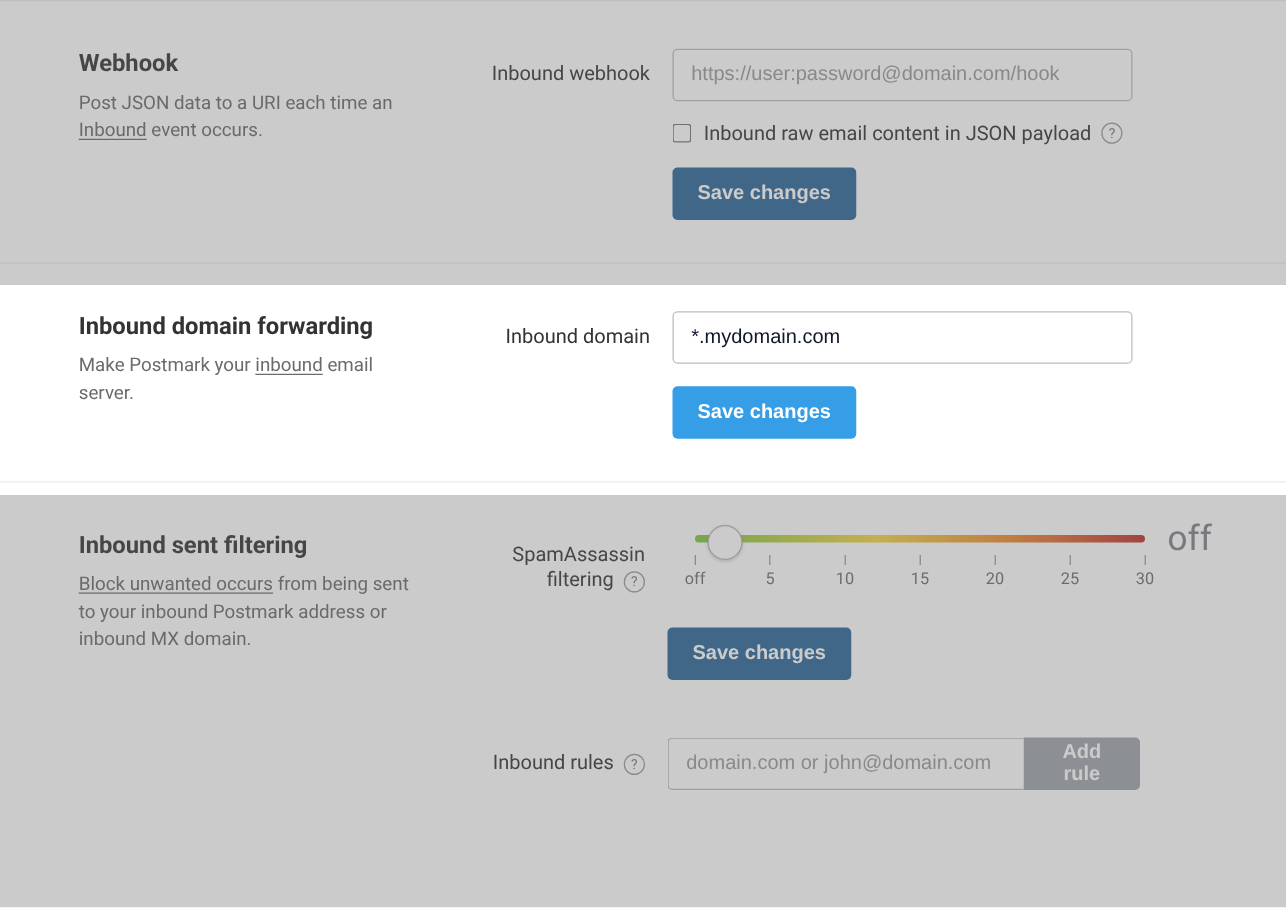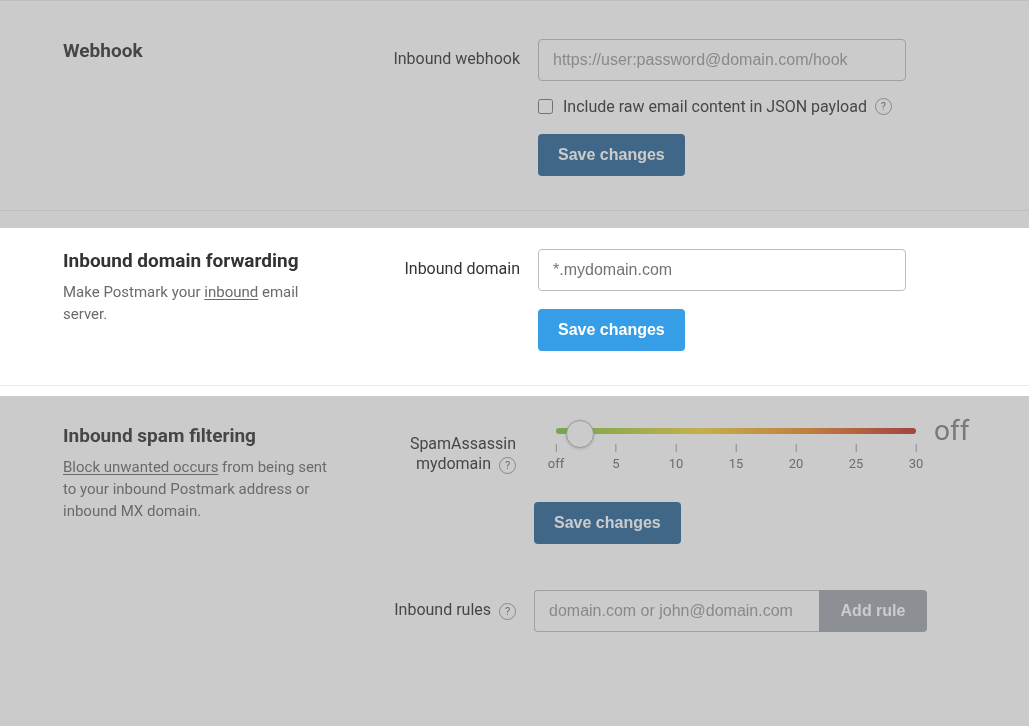--- a/index.html
+++ b/index.html
@@ -61,21 +61,21 @@
       display: flex;
       flex-direction: column;
     }
     input[type="text"] {
       width: 368px;
       height: 42px;
       border: 1px solid #bdbdbd;
       border-radius: 4px;
       padding: 0 14px;
       font-size: 16px;
-      color: #737373;
+      color: #0f172a;
       background: #fff;
       outline: none;
     }
     input[type="text"]::placeholder {
       color: #9a9a9a;
     }
     .checkbox-row {
       display: flex;
       align-items: center;
       margin-top: 16px;
@@ -193,39 +193,42 @@
     .rules-input-group {
       display: flex;
       width: 450px;
     }
     .rules-input-group input[type="text"] {
       width: 285px;
       border-right: none;
       border-radius: 4px 0 0 4px;
     }
     .rules-input-group .btn-gray {
-      width: 108px;
+      width: 93px;
       border-radius: 0 4px 4px 0;
     }
   </style>
 </head>
 <body>
 
 <div class="section" id="section-webhook">
   <div class="left-col">
     <div class="section-title">Webhook</div>
+    <div class="section-desc">
+      <span>Post JSON data to a URI each time an </span><span class="underline">Inbound</span><span> event occurs.</span>
+    </div>
   </div>
   <div class="right-col">
     <div class="form-row">
       <div class="form-label">Inbound webhook</div>
       <div class="form-control-wrap">
         <input type="text" placeholder="https://user:password@domain.com/hook" style="">
         <label class="checkbox-row">
           <input type="checkbox" style="">
-          <span>Include raw email content in JSON payload</span>
+          <span>Inbound raw email content in JSON payload</span>
           <span class="help-icon">?</span>
         </label>
         <div class="btn-row">
           <button class="btn btn-darkblue">Save changes</button>
         </div>
       </div>
     </div>
   </div>
 </div>
 
@@ -244,29 +247,29 @@
         <div class="btn-row">
           <button class="btn btn-blue">Save changes</button>
         </div>
       </div>
     </div>
   </div>
 </div>
 
 <div class="section" id="section-spam" style="border-bottom:none; padding-bottom:60px;">
   <div class="left-col">
-    <div class="section-title">Inbound spam filtering</div>
+    <div class="section-title">Inbound sent filtering</div>
     <div class="section-desc">
       <span class="underline">Block unwanted occurs</span><span> from being sent to your inbound Postmark address or inbound MX domain.</span>
     </div>
   </div>
   <div class="right-col">
     <div class="form-row">
       <div class="form-label">
-        <span>SpamAssassin mydomain</span>
+        <span>SpamAssassin filtering</span>
         <span class="help-icon" style="margin-left:4px;">?</span>
       </div>
       <div class="form-control-wrap">
         <div class="slider-wrap">
           <div class="slider-track">
             <div class="slider-thumb"></div>
           </div>
           <div class="slider-status">off</div>
           <div class="slider-ticks" id="slider-ticks">
               <div class="tick" style="left: 0%;">

